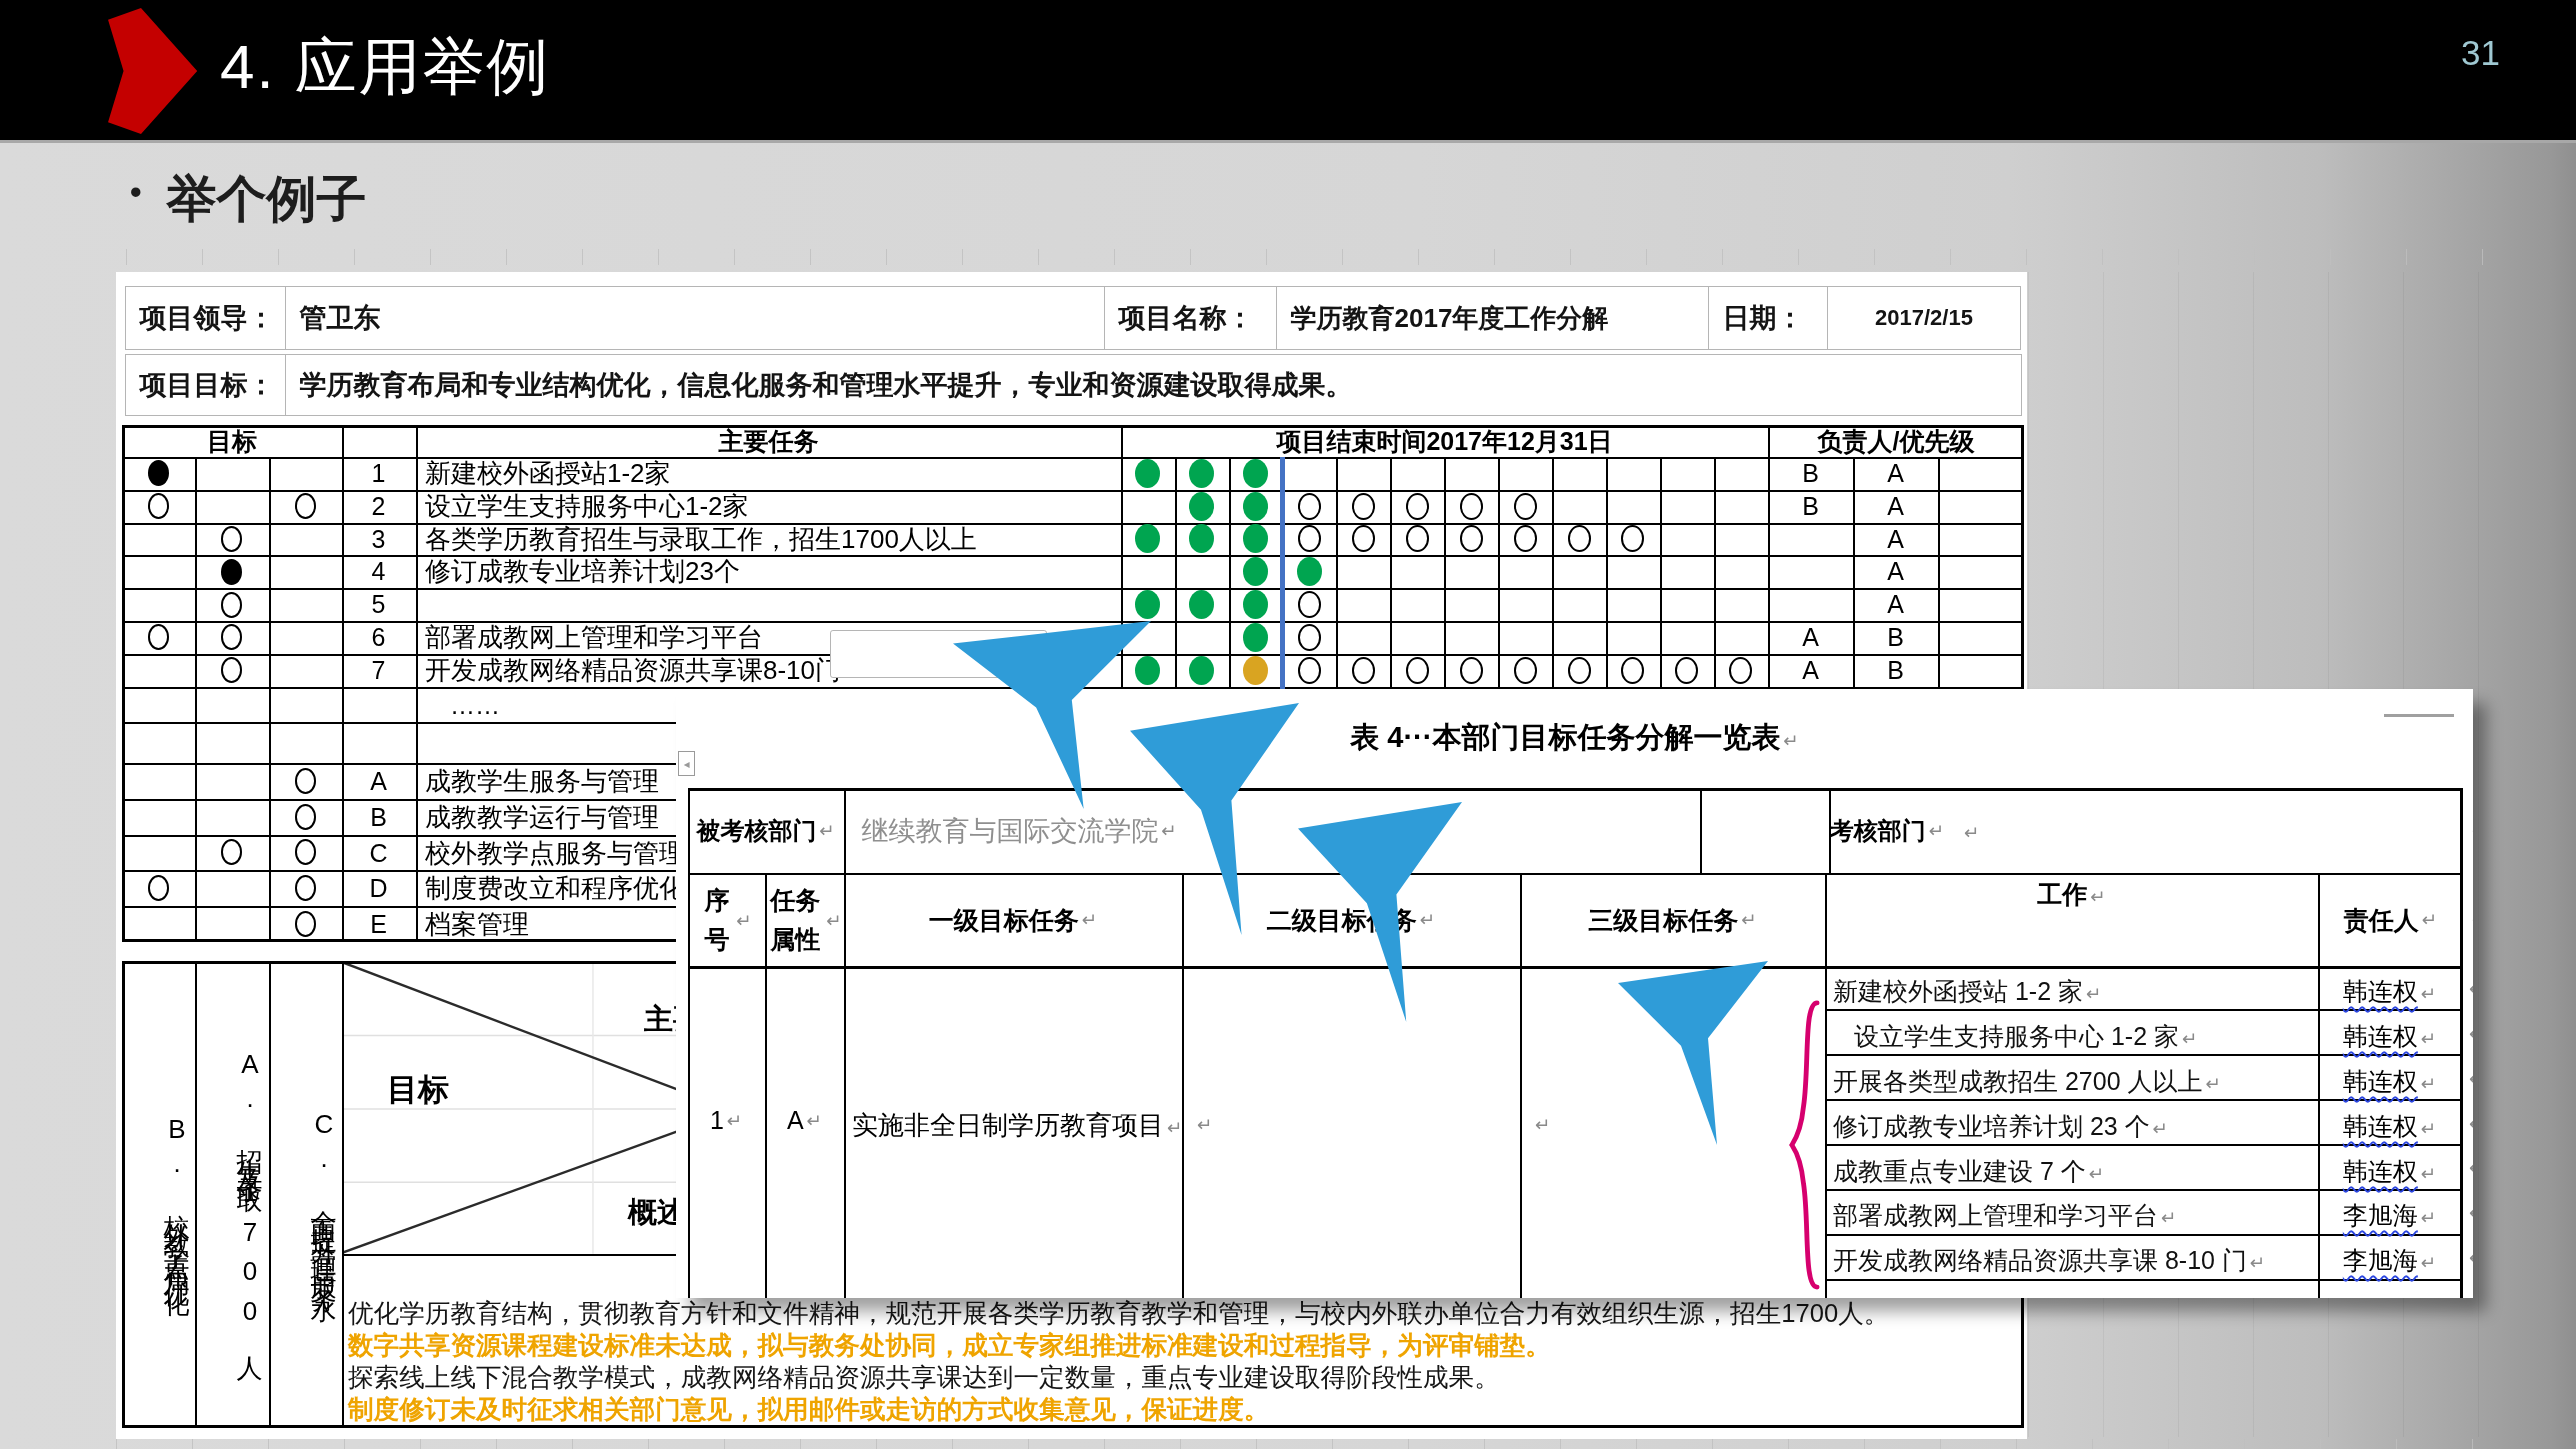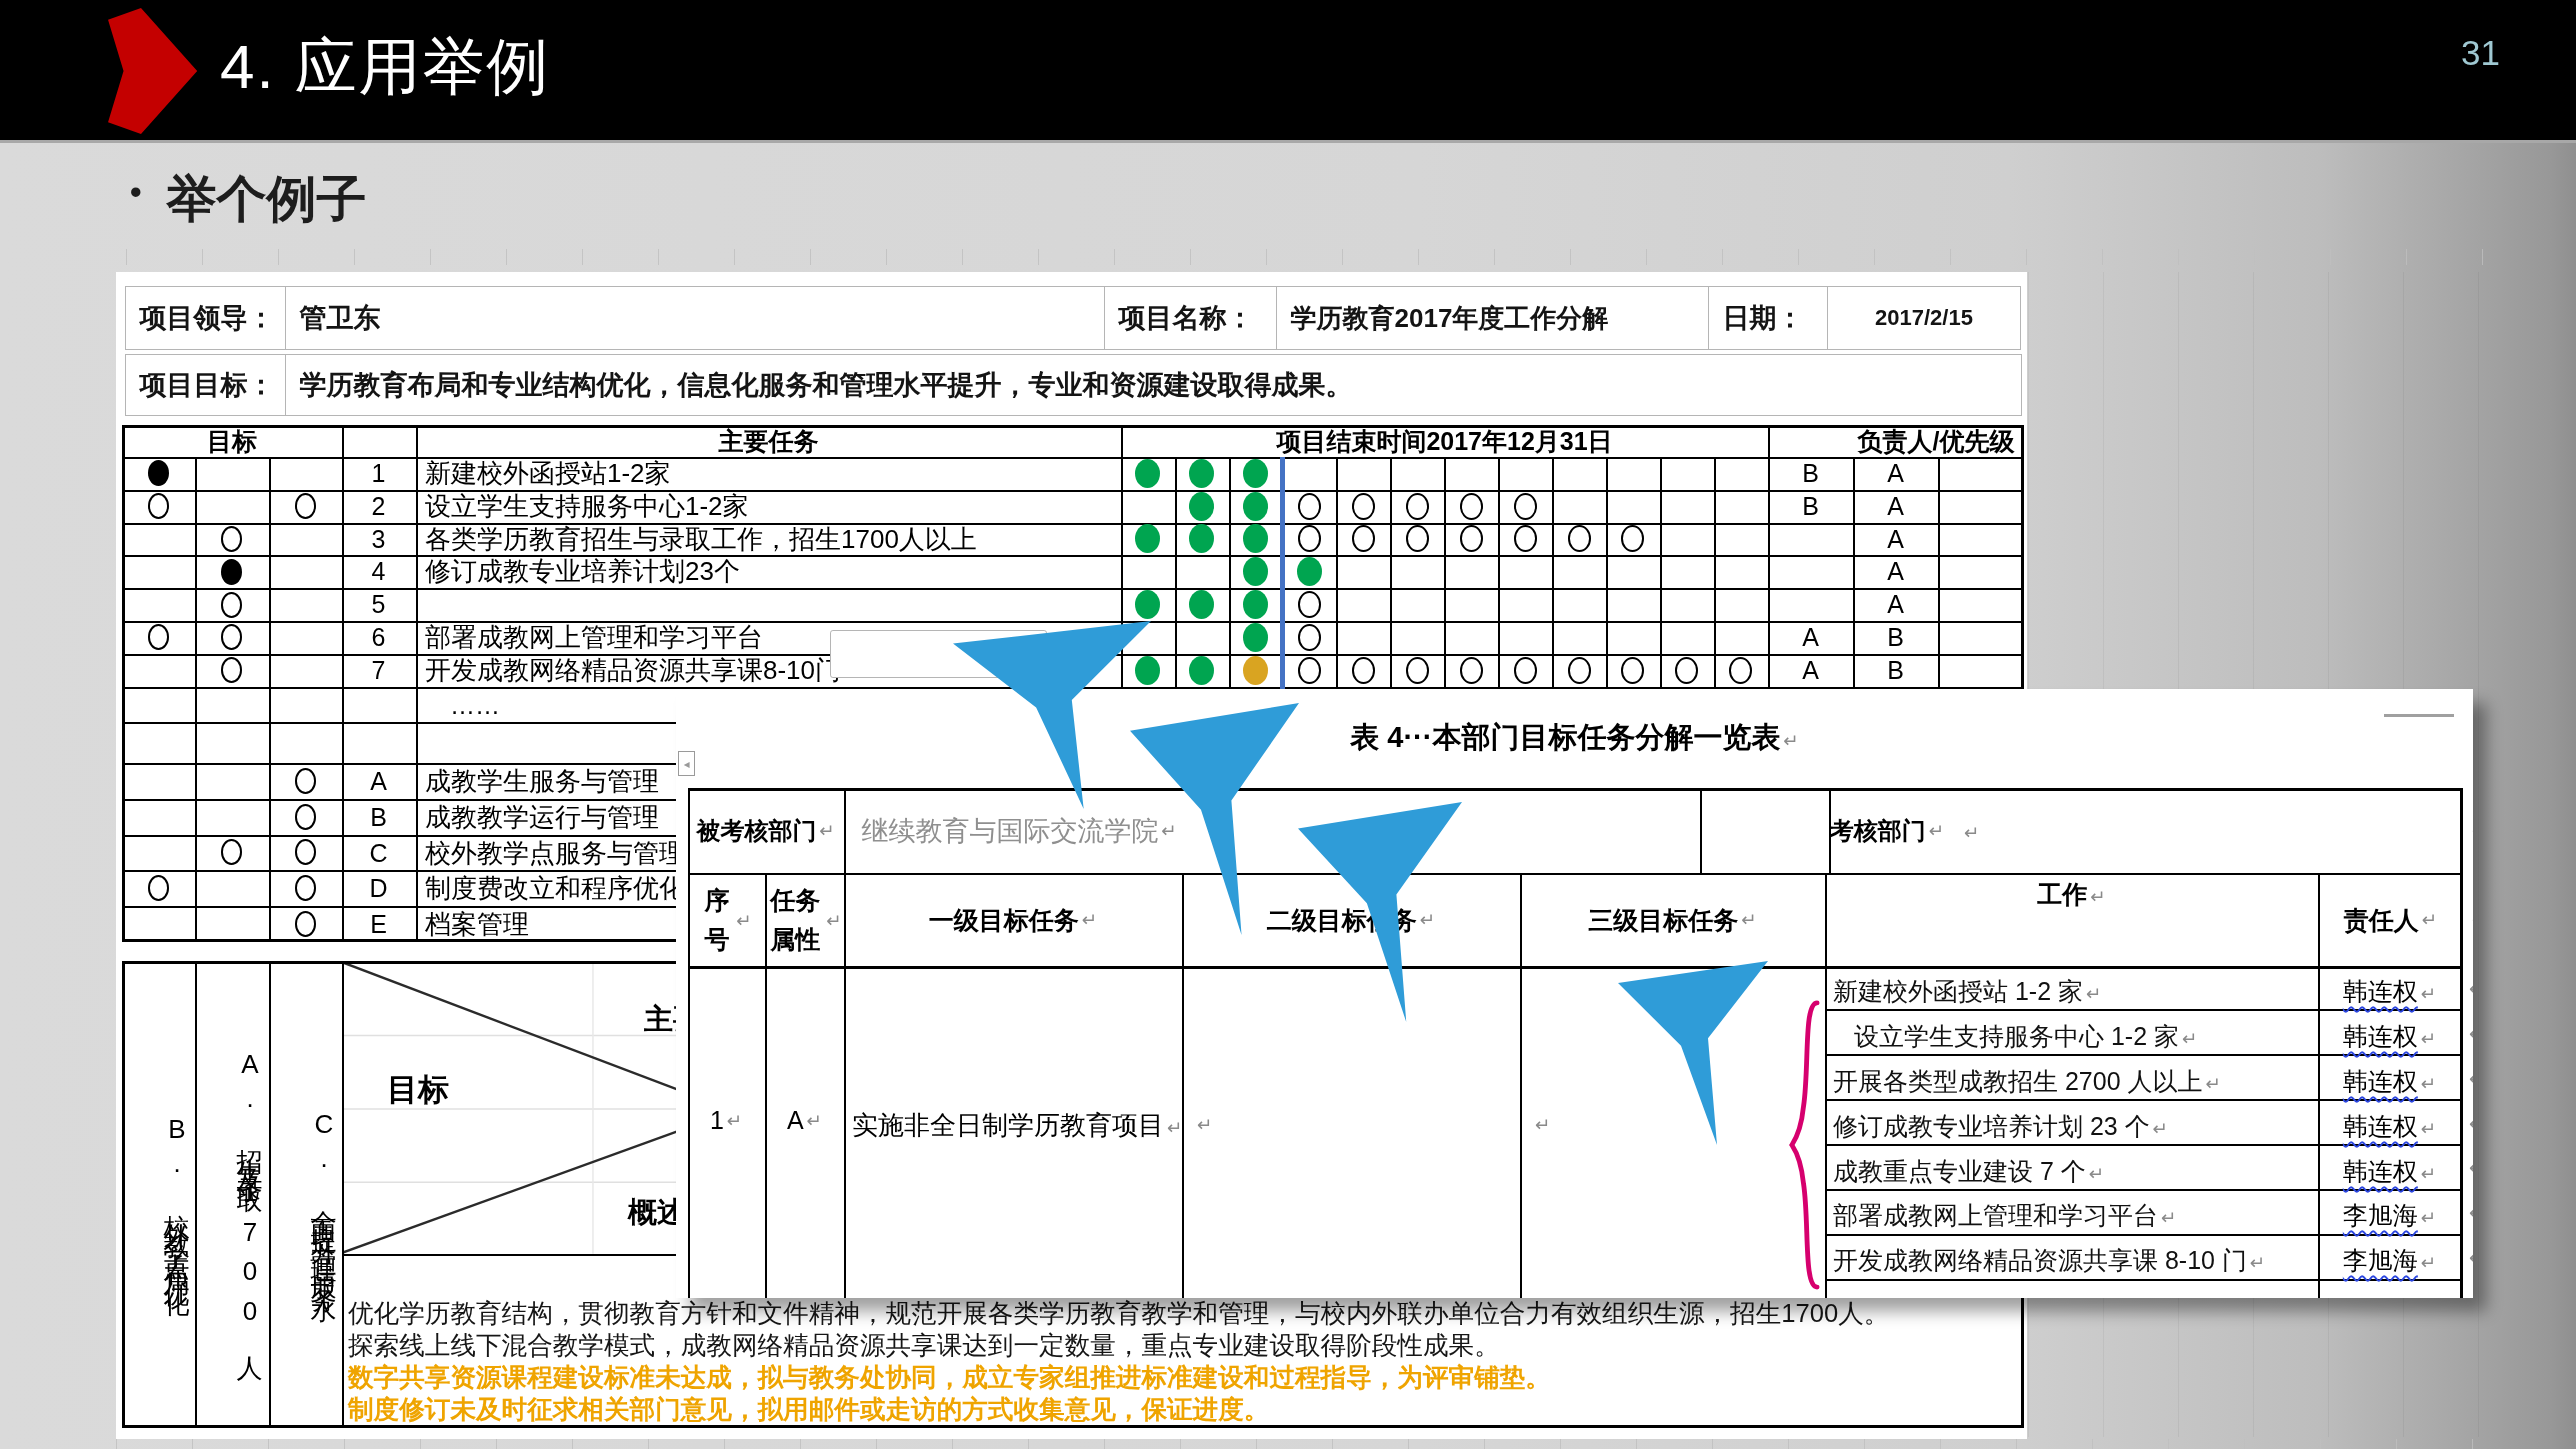--- a/index.html
+++ b/index.html
@@ -87,21 +87,21 @@
       <span>项目目标：</span>
     </div>
   <div class="pcell pl" style="left:285px;top:354px;width:1737px;height:62px;">
       <span>学历教育布局和专业结构优化，信息化服务和管理水平提升，专业和资源建设取得成果。</span>
     </div>
 
   <div id="main-table">
     <div class="hcell" style="left:0;top:0;width:220px;height:32px;">目标</div>
     <div class="hcell" style="left:294px;top:0;width:705px;height:32px;">主要任务</div>
     <div class="hcell" style="left:999px;top:0;width:647px;height:32px;text-align:right;">项目结束时间2017年12月31日</div>
-    <div class="hcell" style="left:1646px;top:0;width:256px;height:32px;margin-left:40px;">负责人/优先级</div>
+    <div class="hcell" style="left:1646px;top:0;width:256px;height:32px;">负责人/优先级</div>
   <div style="position: absolute; left: 0px; top: 0px; width: 1902px; height: 2.9px; background: rgb(0, 0, 0);"></div>
       <div style="position: absolute; left: 0px; top: 514px; width: 1902px; height: 2.9px; background: rgb(0, 0, 0);"></div>
       <div style="position: absolute; left: 0px; top: 0px; width: 2.9px; height: 517px; background: rgb(0, 0, 0);"></div>
       <div style="position: absolute; left: 1899px; top: 0px; width: 2.9px; height: 517px; background: rgb(0, 0, 0);"></div>
       <div style="position: absolute; left: 73px; top: 32px; width: 1.9px; height: 485px; background: rgb(0, 0, 0);"></div>
       <div style="position: absolute; left: 147px; top: 32px; width: 1.9px; height: 485px; background: rgb(0, 0, 0);"></div>
       <div style="position: absolute; left: 220px; top: 0px; width: 1.9px; height: 517px; background: rgb(0, 0, 0);"></div>
       <div style="position: absolute; left: 294px; top: 0px; width: 1.9px; height: 517px; background: rgb(0, 0, 0);"></div>
       <div style="position: absolute; left: 999px; top: 0px; width: 1.9px; height: 517px; background: rgb(0, 0, 0);"></div>
       <div style="position: absolute; left: 1646px; top: 0px; width: 1.9px; height: 517px; background: rgb(0, 0, 0);"></div>
@@ -237,22 +237,22 @@
       <line x1="0" y1="229" x2="806" y2="229" stroke="#e0e0e0" stroke-width="1.5"></line>
       <line x1="260" y1="0" x2="260" y2="303" stroke="#e8e8e8" stroke-width="1.5"></line>
       <line x1="0" y1="1" x2="406" y2="155" stroke="#2b2b2b" stroke-width="2.5"></line>
       <line x1="0" y1="302" x2="406" y2="155" stroke="#2b2b2b" stroke-width="2.5"></line>
     </svg>
     <div class="diag-label" style="left:265px;top:108px;font-size:31px;">目标</div>
     <div class="diag-label" style="left:522px;top:39px;font-size:29px;">主要</div>
     <div class="diag-label" style="left:506px;top:232px;font-size:29px;">概述和</div>
     <div class="abs" style="left:226px;top:336px;width:1667px;">
       <div class="sumline sum-black">优化学历教育结构，贯彻教育方针和文件精神，规范开展各类学历教育教学和管理，与校内外联办单位合力有效组织生源，招生1700人。</div>
+      <div class="sumline sum-orange" style="color: rgb(239, 164, 0);">数字共享资源课程建设标准未达成，拟与教务处协同，成立专家组推进标准建设和过程指导，为评审铺垫。</div>
       <div class="sumline sum-black">探索线上线下混合教学模式，成教网络精品资源共享课达到一定数量，重点专业建设取得阶段性成果。</div>
-      <div class="sumline sum-orange" style="color: rgb(239, 164, 0);">数字共享资源课程建设标准未达成，拟与教务处协同，成立专家组推进标准建设和过程指导，为评审铺垫。</div>
       <div class="sumline sum-orange" style="color: rgb(239, 164, 0);">制度修订未及时征求相关部门意见，拟用邮件或走访的方式收集意见，保证进度。</div>
     </div>
   <div style="position: absolute; left: 0px; top: 0px; width: 1902px; height: 2.9px; background: rgb(0, 0, 0);"></div>
       <div style="position: absolute; left: 0px; top: 464px; width: 1902px; height: 2.9px; background: rgb(0, 0, 0);"></div>
       <div style="position: absolute; left: 0px; top: 0px; width: 2.9px; height: 467px; background: rgb(0, 0, 0);"></div>
       <div style="position: absolute; left: 1899px; top: 0px; width: 2.9px; height: 467px; background: rgb(0, 0, 0);"></div>
       <div style="position: absolute; left: 73px; top: 0px; width: 1.9px; height: 467px; background: rgb(0, 0, 0);"></div>
       <div style="position: absolute; left: 147px; top: 0px; width: 1.9px; height: 467px; background: rgb(0, 0, 0);"></div>
       <div style="position: absolute; left: 220px; top: 0px; width: 1.9px; height: 467px; background: rgb(0, 0, 0);"></div>
       <div style="position: absolute; left: 220px; top: 293px; width: 1679px; height: 2.4px; background: rgb(0, 0, 0);"></div>

